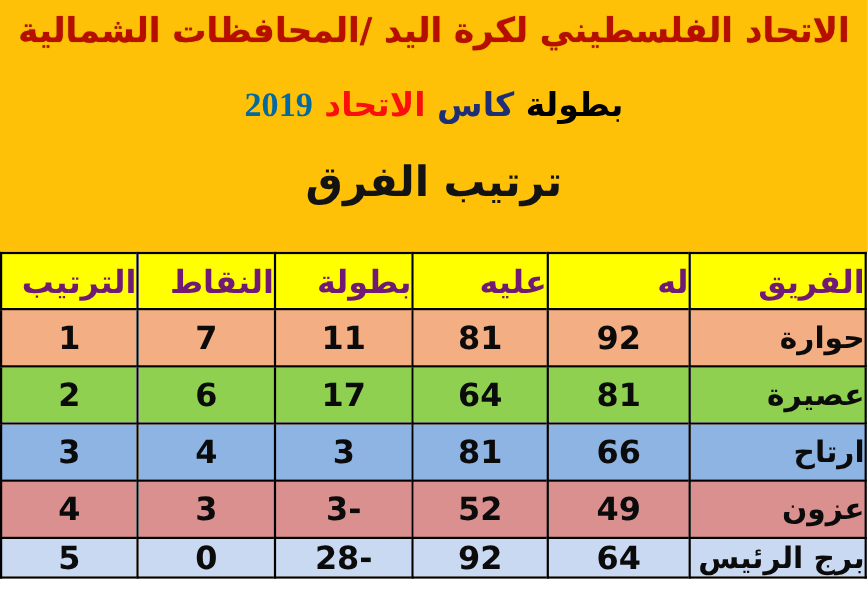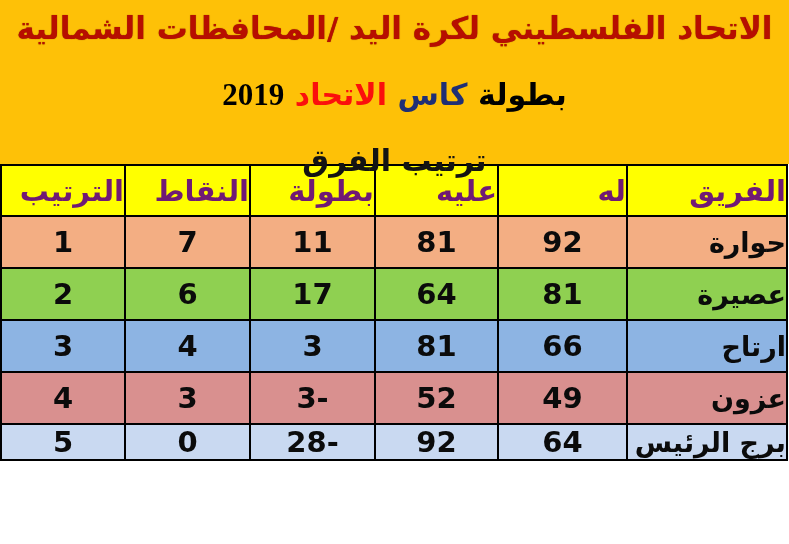--- a/index.html
+++ b/index.html
@@ -2,40 +2,40 @@
 <html lang="ar"><head>
 <meta charset="utf-8">
 <style>
   html,body{margin:0;padding:0;}
   body{
     width:789px;height:544px;overflow:hidden;background:#ffffff;
     font-family:"DejaVu Sans",sans-serif;
     -webkit-font-smoothing:antialiased;
   }
   .banner{
-    width:789px;height:164px;box-sizing:border-box;
+    width:789px;height:229px;box-sizing:border-box;
     display:flex;flex-direction:column;align-items:center;
   }
   .title-line1{
     margin-top:10px;
     font-size:31px;font-weight:bold;direction:rtl;text-align:center;
     letter-spacing:0px;white-space:nowrap;
     text-shadow:0 0 1px rgba(60,0,0,.6);
   }
   .title-line2{
     margin-top:31px;
     font-size:30px;font-weight:bold;direction:rtl;text-align:center;white-space:nowrap;
   }
   .title-line2 .year{
     font-family:"Liberation Serif","DejaVu Serif",serif;
     font-size:31px;
   }
   .subtitle{
     margin-top:30px;
-    font-size:30px;font-weight:bold;direction:rtl;text-align:left;
+    font-size:38px;font-weight:bold;direction:rtl;text-align:left;
     color:#111111;
   }
   table.standings{
     width:786px;table-layout:fixed;border-collapse:collapse;direction:rtl;
   }
   table.standings td,table.standings th{
     border:2px solid #000000;
     padding:0;overflow:hidden;white-space:nowrap;
     vertical-align:middle;
   }
@@ -56,21 +56,21 @@
 </head>
 <body>
 
 <div class="banner" style="background-color: rgb(254, 193, 7);">
   <div class="title-line1" style="color: rgb(183, 14, 0);">الاتحاد الفلسطيني لكرة اليد /المحافظات الشمالية</div>
 
   <div class="title-line2">
     <span style="color: #000000;">بطولة</span>
     <span style="color: rgb(31, 47, 117);">كاس</span>
     <span style="color: rgb(251, 15, 12);">الاتحاد</span>
-    <span class="year" style="color: #000000;">2019</span>
+    <span class="year" style="color: #0369a1;">2019</span>
   </div>
 
   <div class="subtitle" style="color: rgb(19, 19, 19);">ترتيب الفرق</div>
 </div>
 
 <table class="standings">
   <colgroup>
     <col style="width:160px">
       <col style="width:129px">
       <col style="width:123px">

